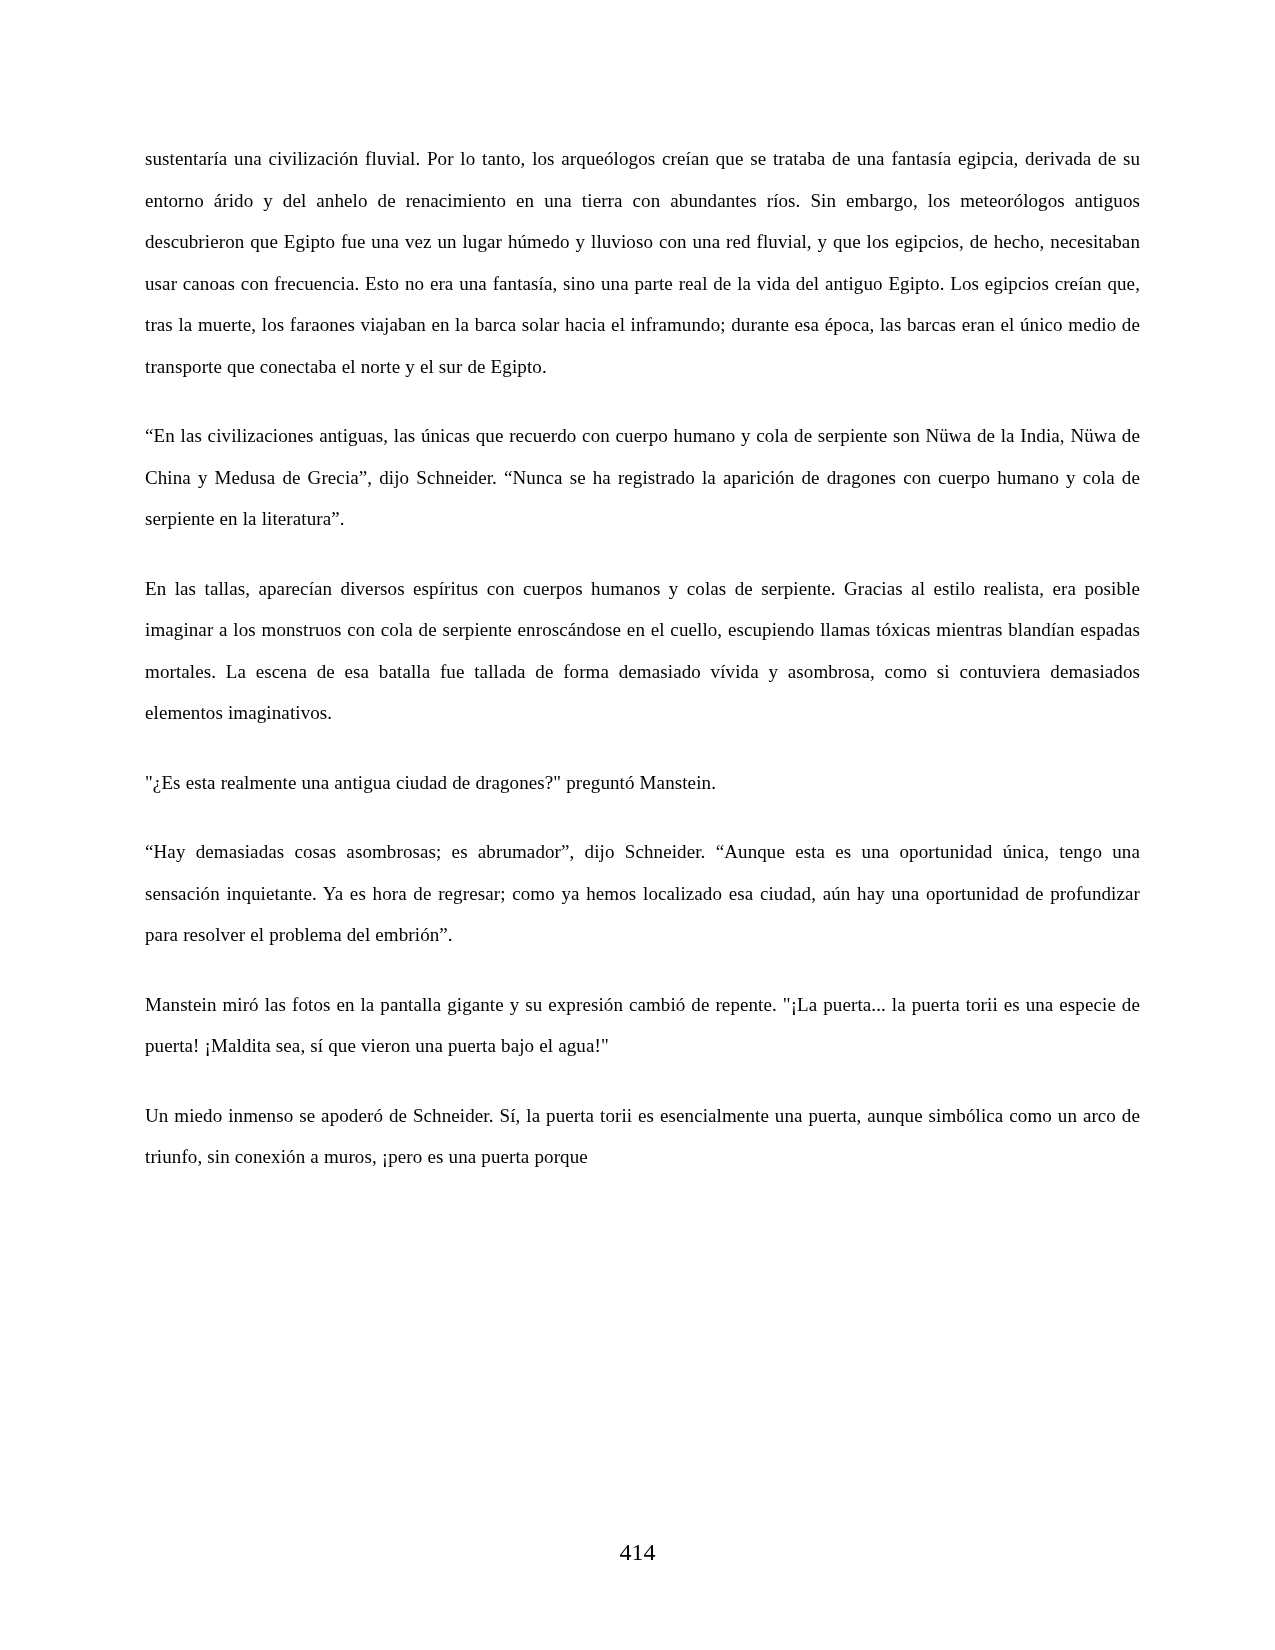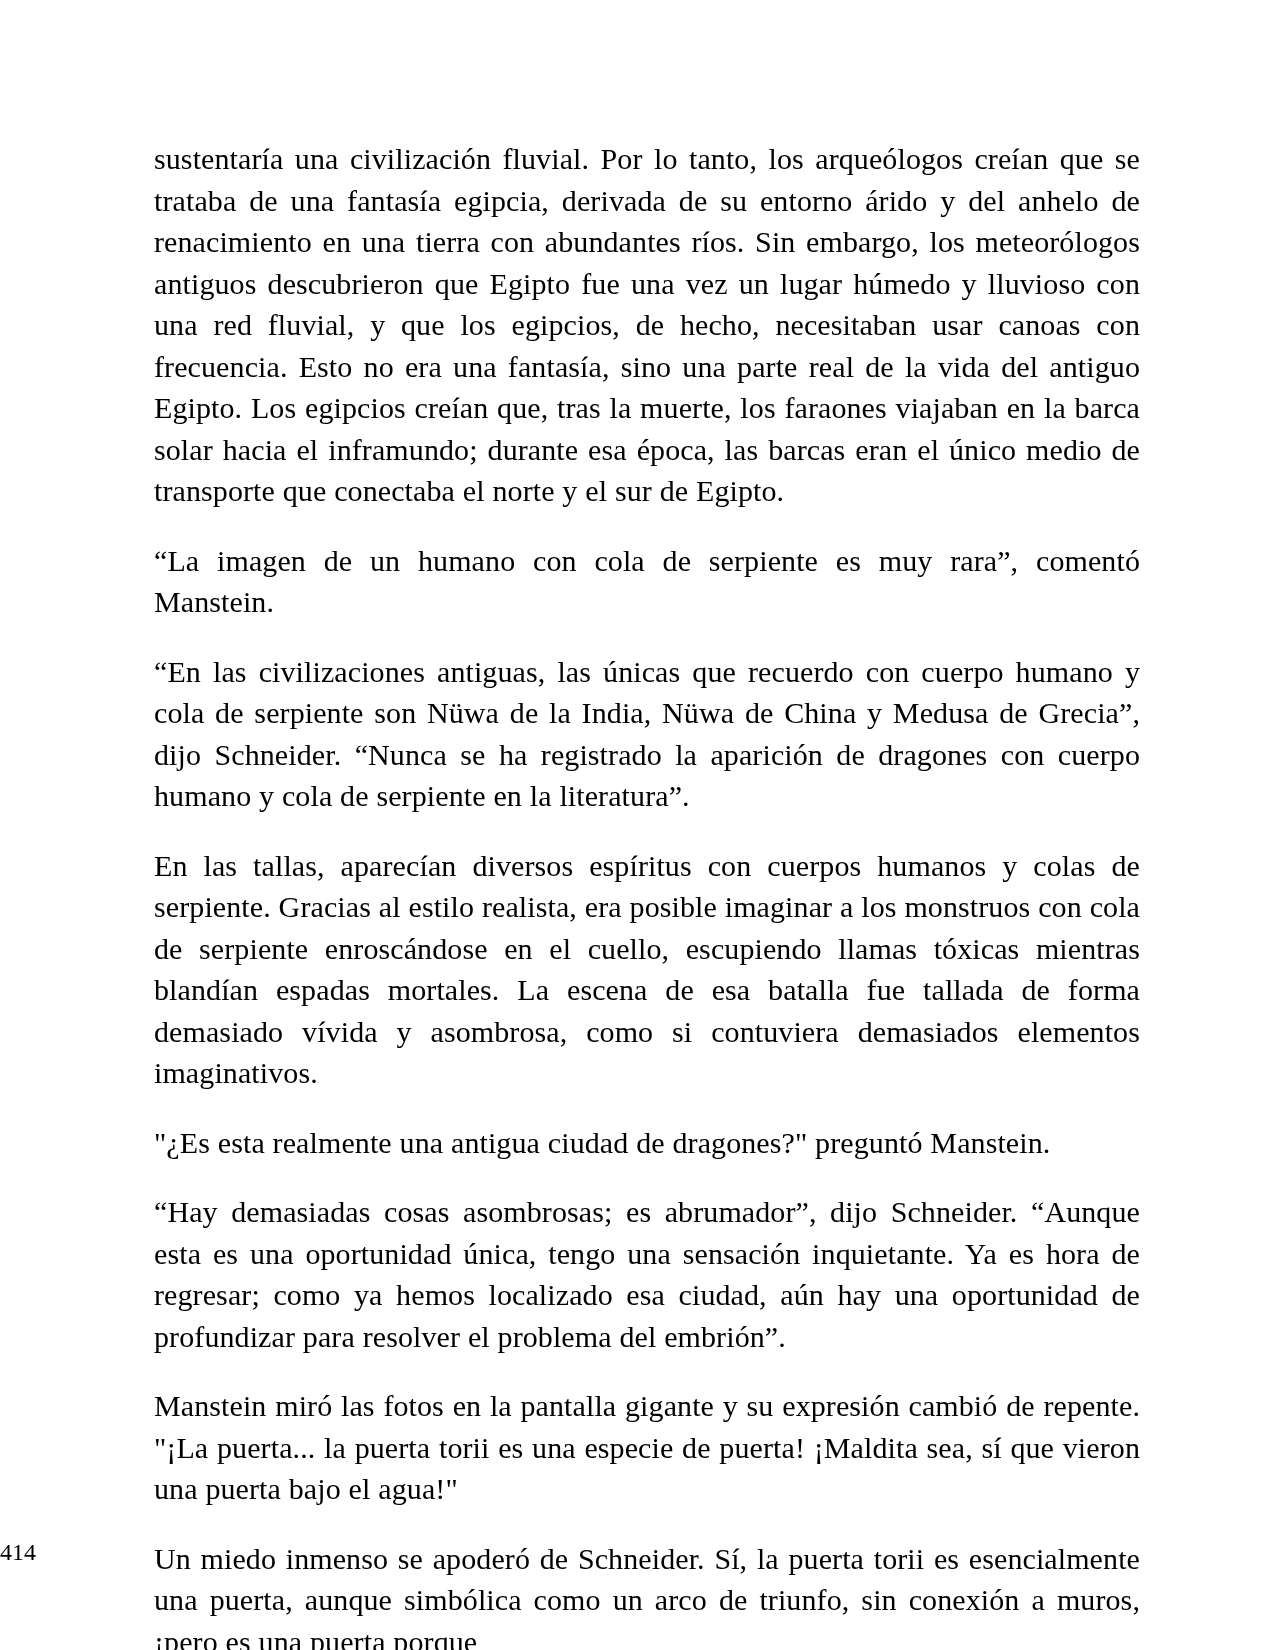--- a/index.html
+++ b/index.html
@@ -25,22 +25,22 @@
   }
 
   .page-body {
     position: absolute;
     left: 142px;
     top: 138px;
     width: 998px;
   }
 
   .para {
-    margin: 0 0 28px 12px;
-    font-size: 30px;
+    margin: 0 0 28px 3px;
+    font-size: 19px;
     line-height: 41.5px;
     text-align: justify;
     text-justify: inter-word;
     letter-spacing: 0.1px;
     word-spacing: 0.2px;
     hyphens: none;
     -webkit-hyphens: none;
   }
 
   .para:last-child {
@@ -50,33 +50,33 @@
   
   .para-continues {
     margin-bottom: 0;
   }
 
   .page-number {
     position: absolute;
     left: 0;
     right: 0;
     top: 1538px;
+    text-align: center;
     font-size: 24px;
     line-height: 28px;
     font-family: "Liberation Serif", "DejaVu Serif", serif;
   }
 </style>
 </head>
 <body>
 
 <div class="page">
 
   <div class="page-body">
     <p class="para">sustentaría una civilización fluvial. Por lo tanto, los arqueólogos creían que se trataba de una fantasía egipcia, derivada de su entorno árido y del anhelo de renacimiento en una tierra con abundantes ríos. Sin embargo, los meteorólogos antiguos descubrieron que Egipto fue una vez un lugar húmedo y lluvioso con una red fluvial, y que los egipcios, de hecho, necesitaban usar canoas con frecuencia. Esto no era una fantasía, sino una parte real de la vida del antiguo Egipto. Los egipcios creían que, tras la muerte, los faraones viajaban en la barca solar hacia el inframundo; durante esa época, las barcas eran el único medio de transporte que conectaba el norte y el sur de Egipto.</p>
-    <p class="para">“La imagen de un humano con cola de serpiente es muy rara”, comentó Manstein.</p>
     <p class="para">“En las civilizaciones antiguas, las únicas que recuerdo con cuerpo humano y cola de serpiente son Nüwa de la India, Nüwa de China y Medusa de Grecia”, dijo Schneider. “Nunca se ha registrado la aparición de dragones con cuerpo humano y cola de serpiente en la literatura”.</p>
     <p class="para">En las tallas, aparecían diversos espíritus con cuerpos humanos y colas de serpiente. Gracias al estilo realista, era posible imaginar a los monstruos con cola de serpiente enroscándose en el cuello, escupiendo llamas tóxicas mientras blandían espadas mortales. La escena de esa batalla fue tallada de forma demasiado vívida y asombrosa, como si contuviera demasiados elementos imaginativos.</p>
     <p class="para">"¿Es esta realmente una antigua ciudad de dragones?" preguntó Manstein.</p>
     <p class="para">“Hay demasiadas cosas asombrosas; es abrumador”, dijo Schneider. “Aunque esta es una oportunidad única, tengo una sensación inquietante. Ya es hora de regresar; como ya hemos localizado esa ciudad, aún hay una oportunidad de profundizar para resolver el problema del embrión”.</p>
     <p class="para">Manstein miró las fotos en la pantalla gigante y su expresión cambió de repente. "¡La puerta... la puerta torii es una especie de puerta! ¡Maldita sea, sí que vieron una puerta bajo el agua!"</p>
     <p class="para para-continues">Un miedo inmenso se apoderó de Schneider. Sí, la puerta torii es esencialmente una puerta, aunque simbólica como un arco de triunfo, sin conexión a muros, ¡pero es una puerta porque</p>
   </div>
 
   <div class="page-number">414</div>
 

